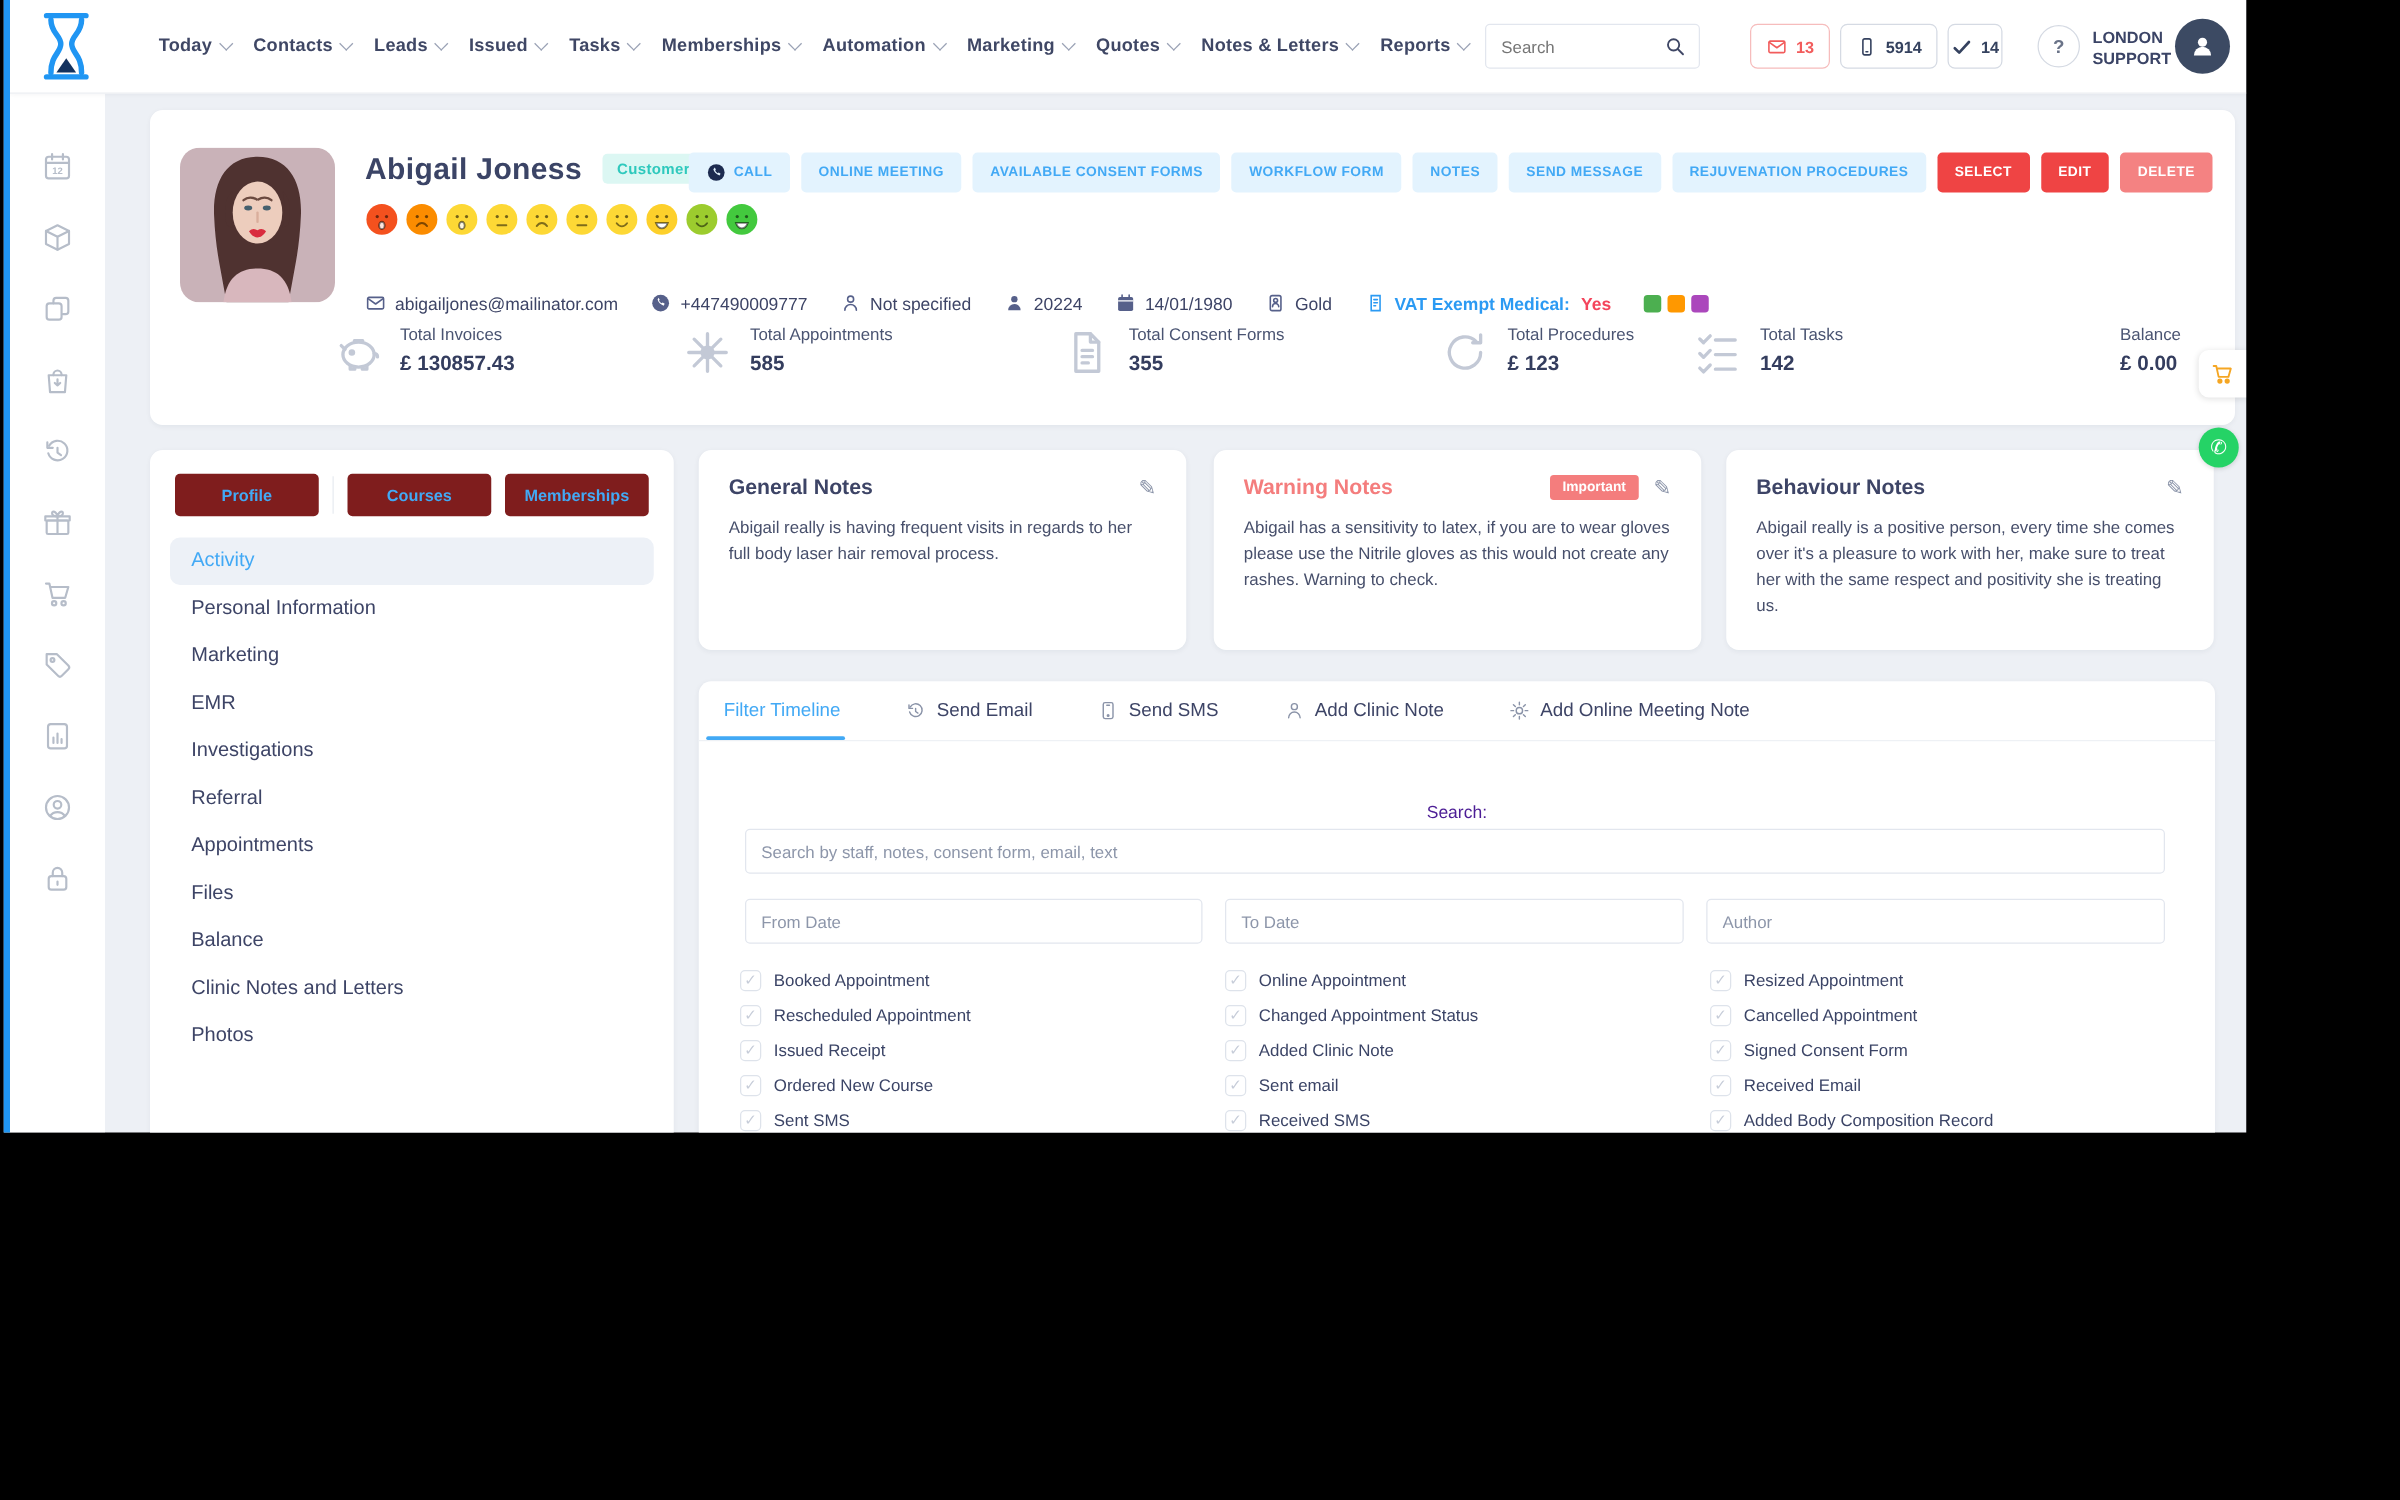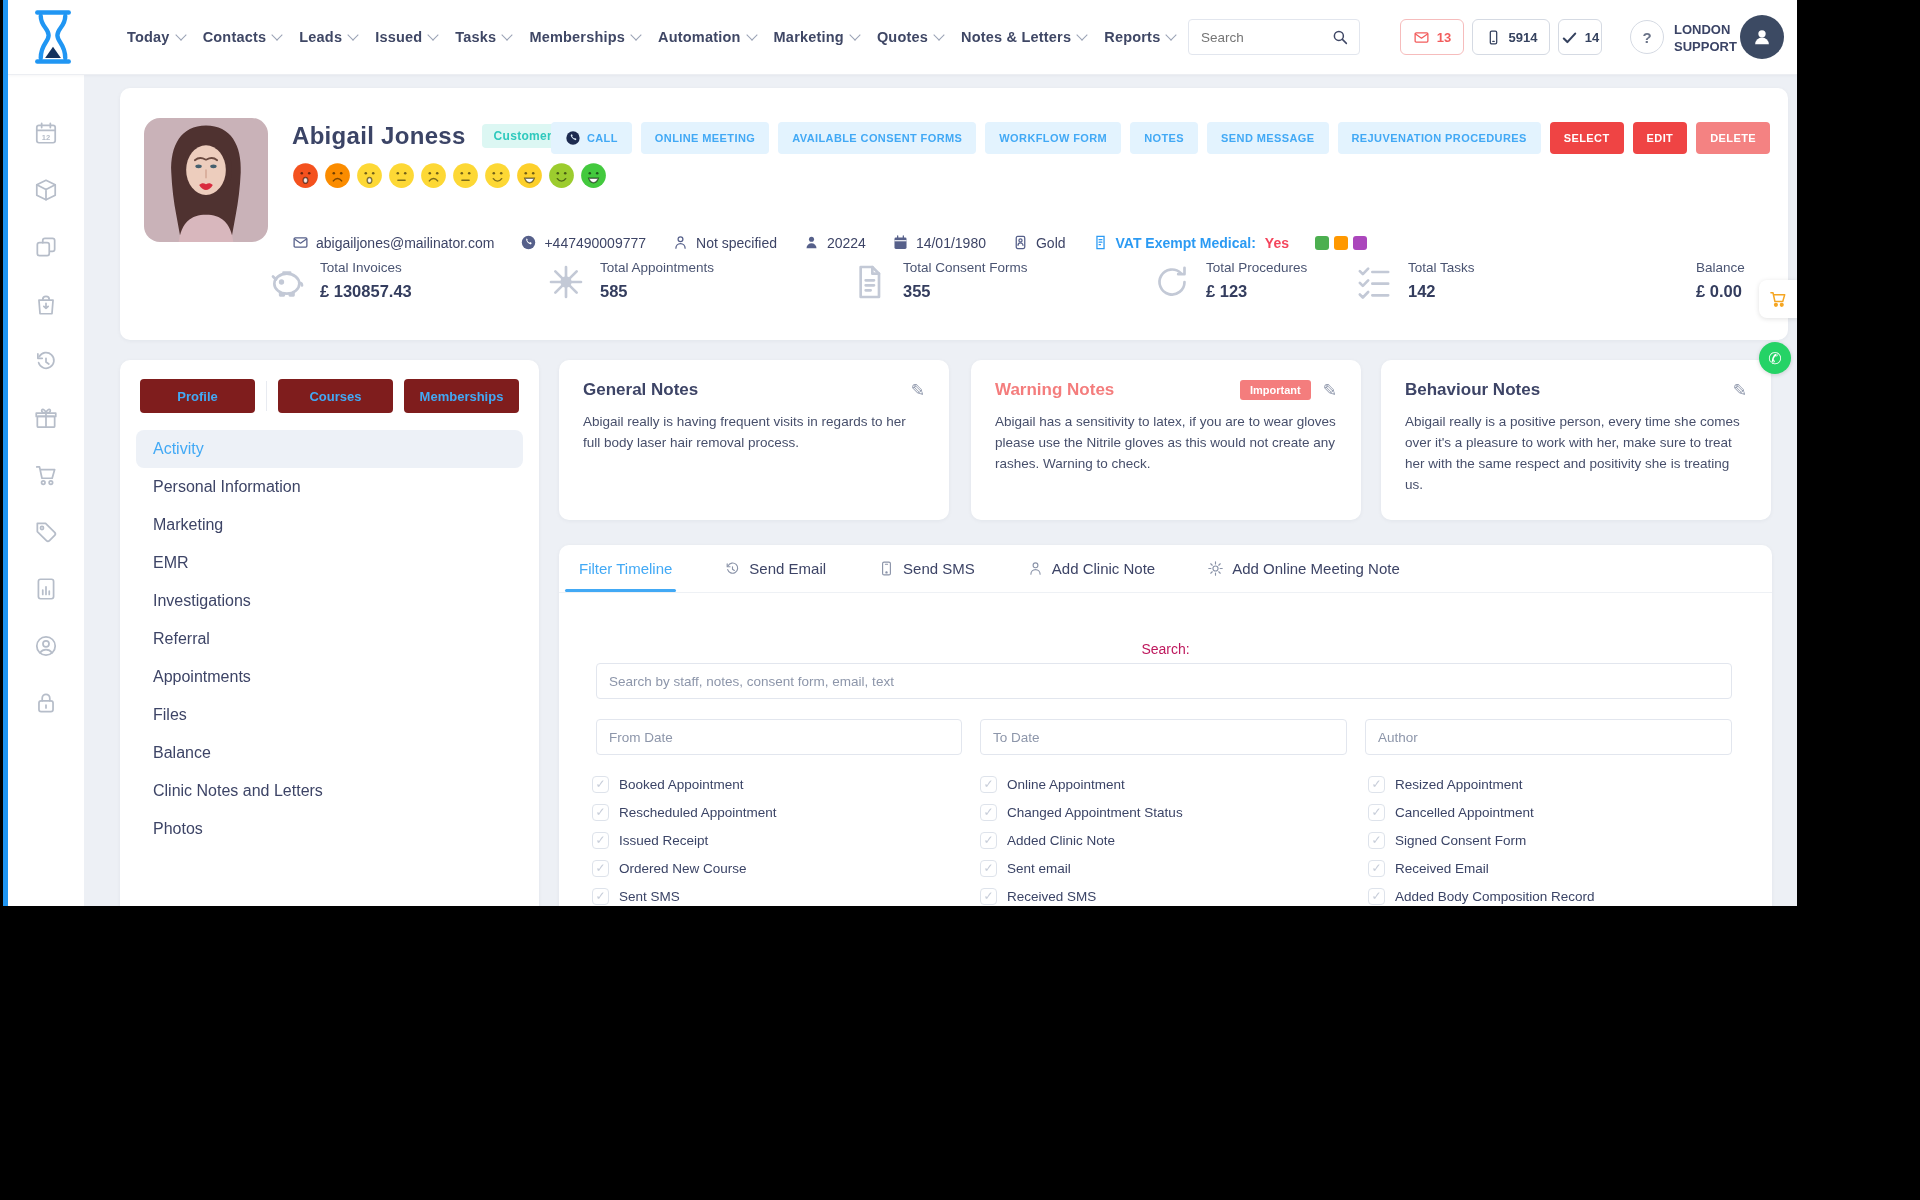--- a/index.html
+++ b/index.html
@@ -83,21 +83,21 @@
   #noteWarning .pencil{margin-left:12px;}
   .note-body{margin-top:12px;font-size:13.5px;line-height:1.55;color:#474f6b;}
 
   
   #timelineCard{left:475px;top:471px;width:1213px;height:440px;}
   #tlTabs{display:flex;align-items:center;gap:52px;padding:0 20px;height:47px;border-bottom:1px solid #eef1f5;}
   .tl-tab{display:flex;align-items:center;gap:8px;font-size:15px;color:#3d4466;cursor:pointer;height:100%;position:relative;white-space:nowrap;}
   .tl-tab .icn{width:17px;height:17px;color:#8a93a8;}
   .tl-tab.active{color:#42a9f5;}
   .tl-tab.active::after{content:"";position:absolute;left:-14px;right:-4px;bottom:0;height:3px;background:#42a9f5;border-radius:2px;}
-  #tlSearchLabel{position:absolute;top:96px;left:0;right:0;text-align:center;font-size:14px;color:#be185d;}
+  #tlSearchLabel{position:absolute;top:96px;left:0;right:0;text-align:center;font-size:14px;color:#4c1d95;}
   .inp{position:absolute;height:36px;border:1px solid #e2e6ee;border-radius:4px;box-sizing:border-box;padding:0 12px;font-size:13.5px;color:#3d4466;outline:none;background:#fff;font-family:inherit;}
   .inp::placeholder{color:#8d96aa;opacity:1;}
   #tlSearch{left:37px;top:118px;width:1136px;}
   #fromDate{left:37px;top:174px;width:366px;}
   #toDate{left:421px;top:174px;width:367px;}
   #author{left:806px;top:174px;width:367px;}
   .cb-col{position:absolute;top:225px;}
   #cbCol1{left:33px;} #cbCol2{left:421px;} #cbCol3{left:809px;}
   .cb-row{display:flex;align-items:center;gap:10px;height:28px;cursor:pointer;}
   .cb{width:17px;height:17px;border:1.5px solid #dee3eb;border-radius:4px;box-sizing:border-box;color:#c7cdd9;font-size:12px;display:flex;align-items:center;justify-content:center;background:#fff;flex:none;}

